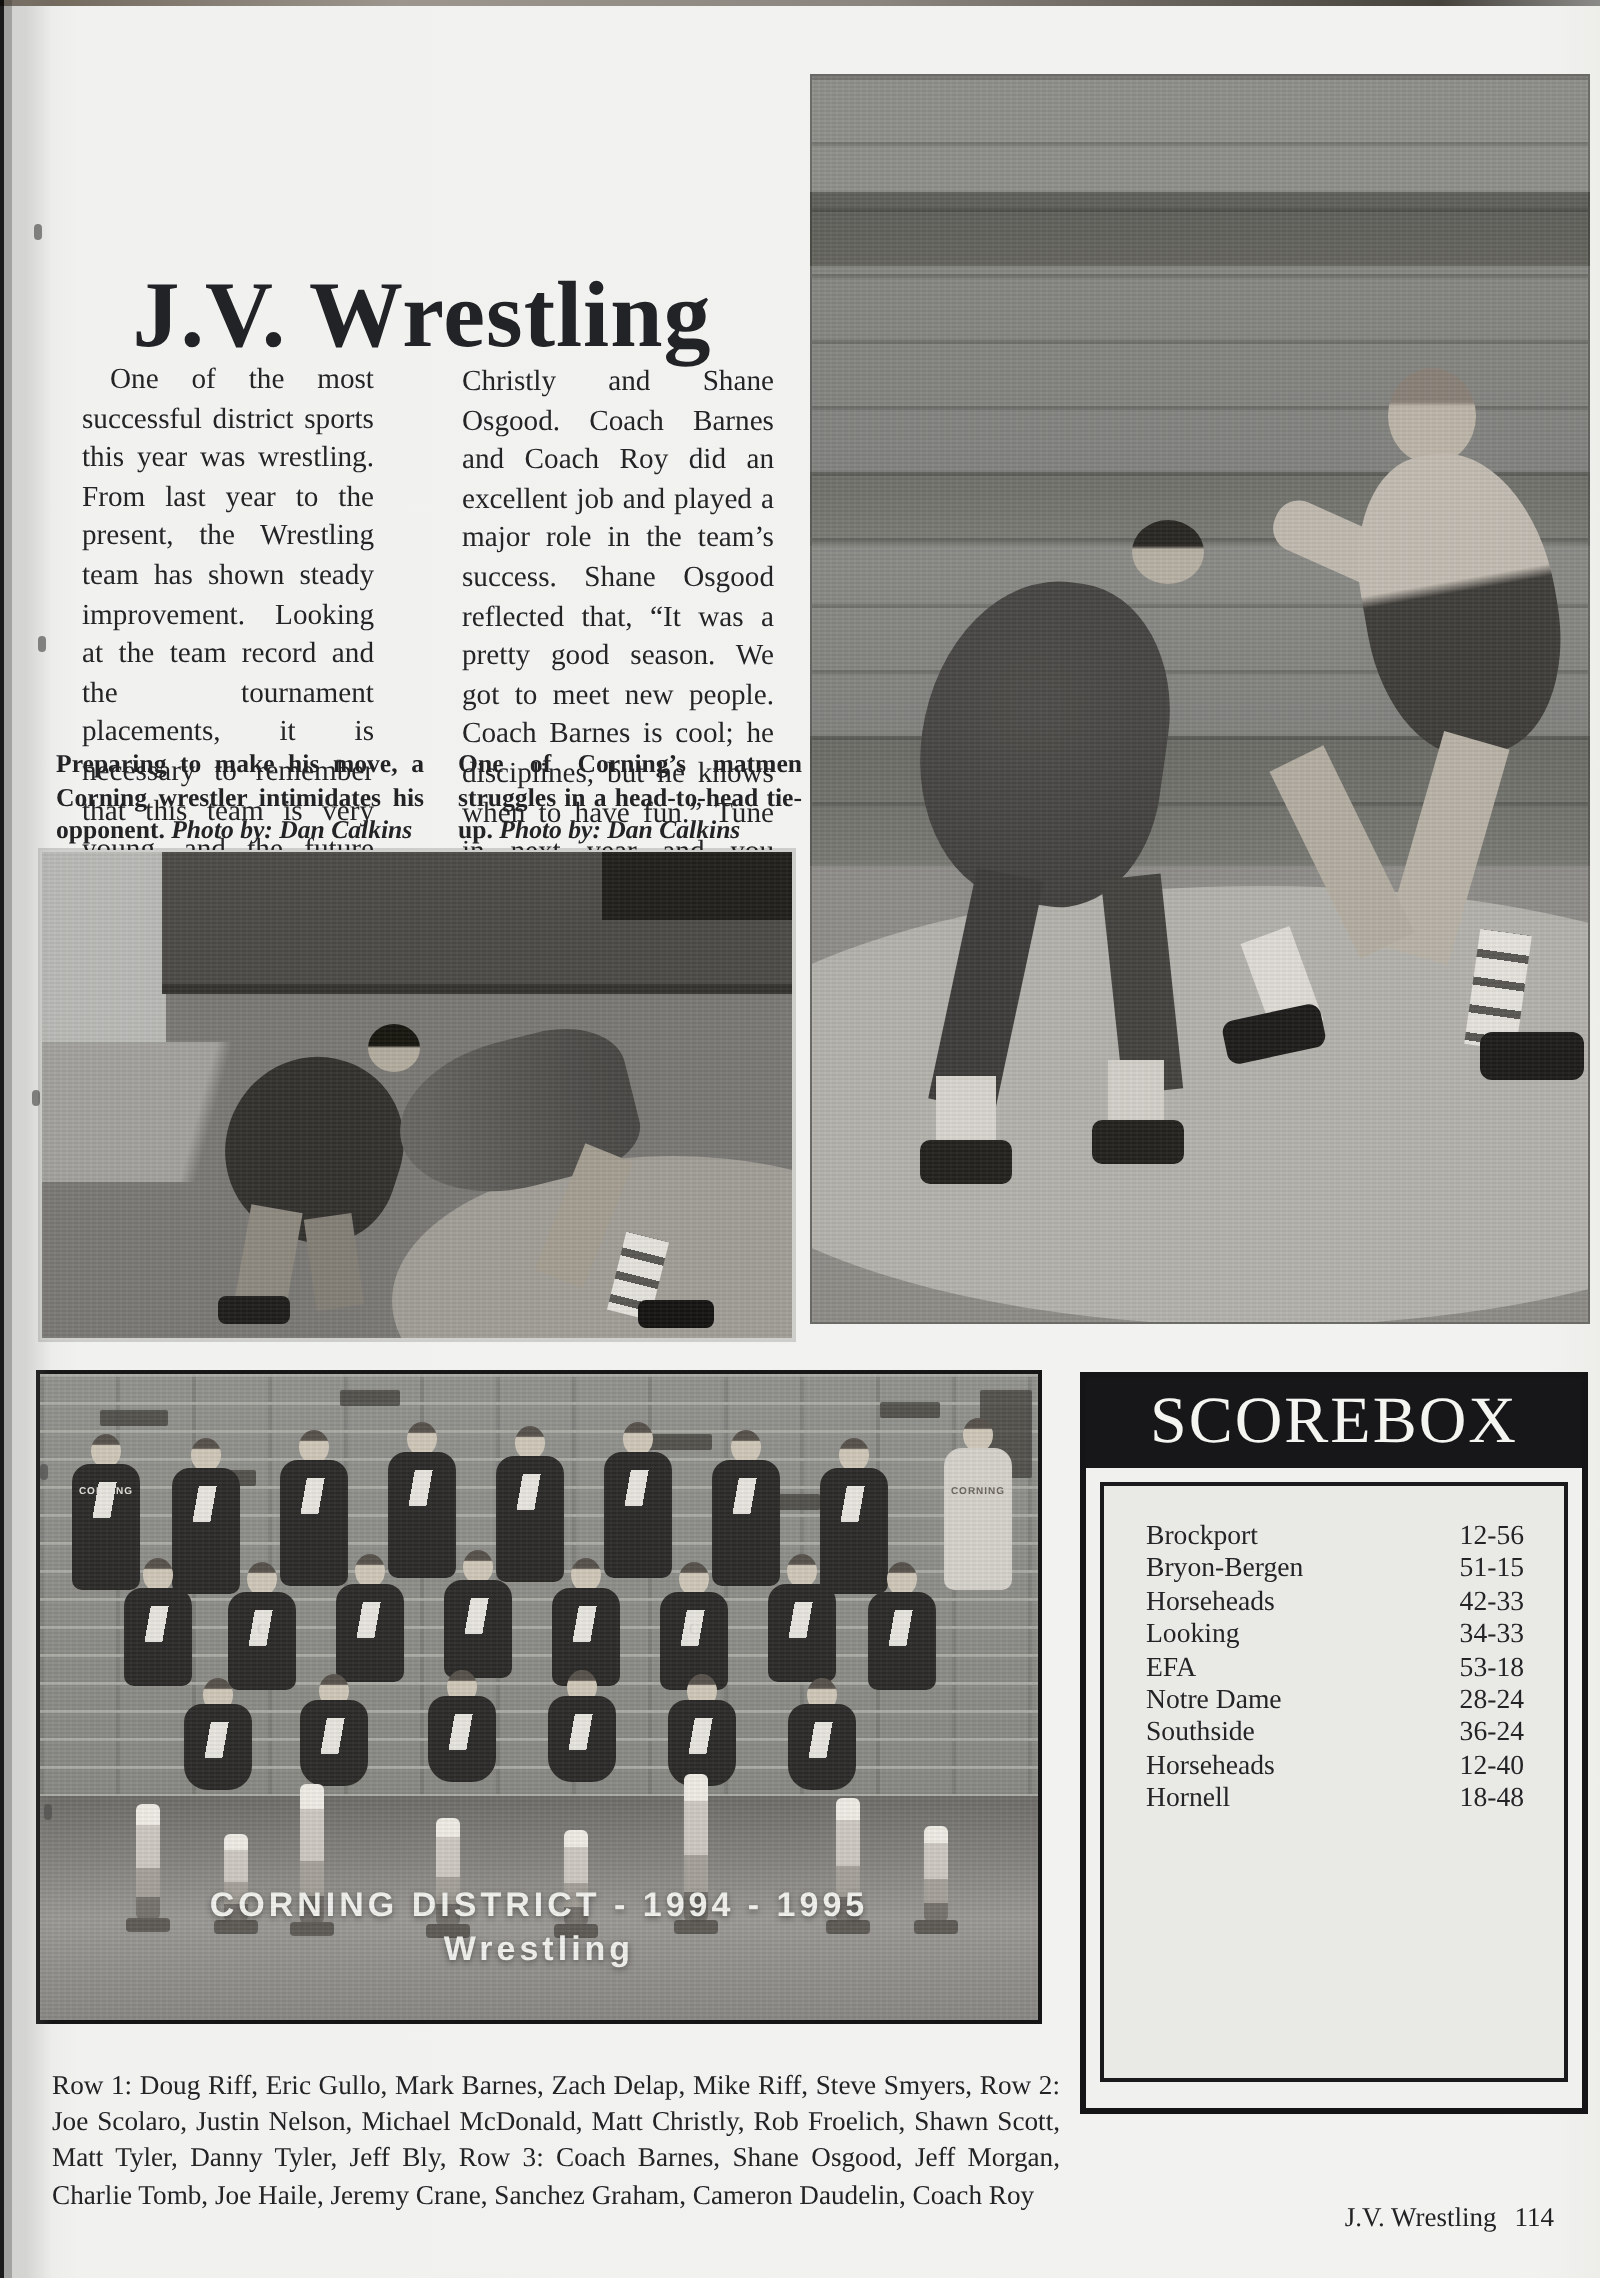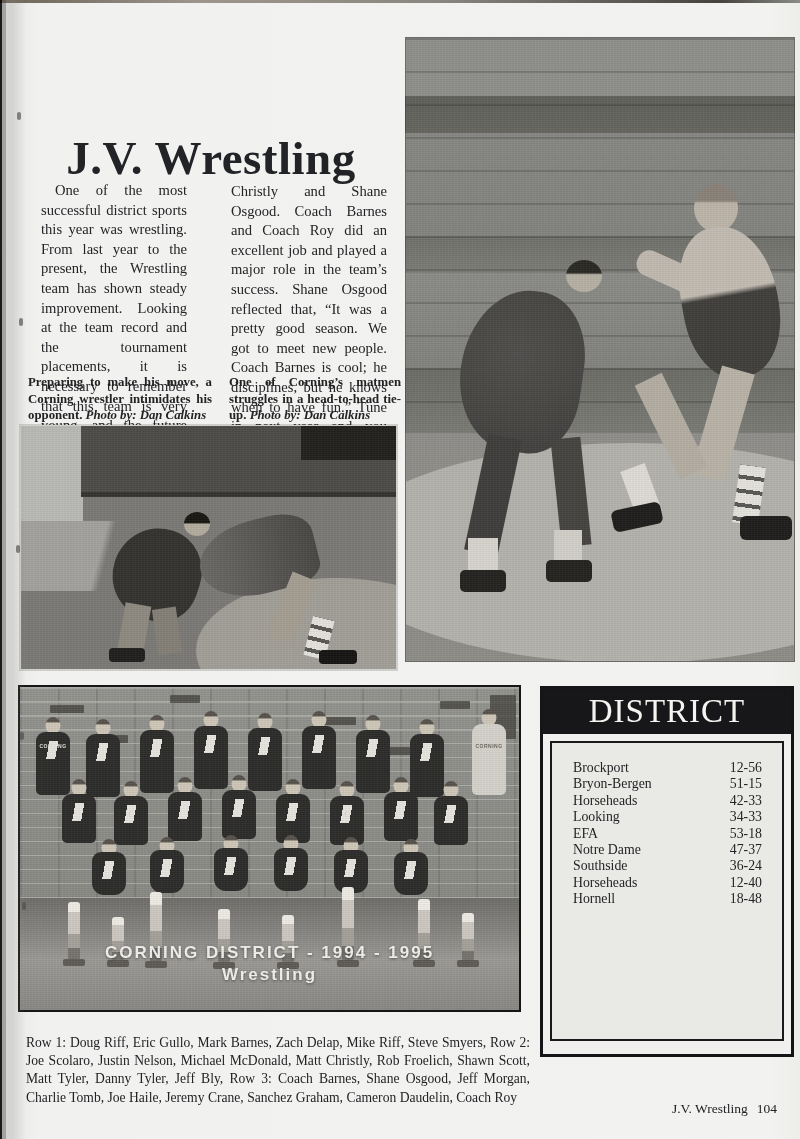--- a/index.html
+++ b/index.html
@@ -226,21 +226,21 @@
     <div class="trophy" style="left:322px;top:200px;height:74px"></div>
     <div class="trophy" style="left:398px;top:212px;height:62px"></div>
     <div class="trophy" style="left:442px;top:226px;height:48px"></div>
 
     <div class="team-overlay l1">CORNING DISTRICT - 1994 - 1995</div>
     <div class="team-overlay l2">Wrestling</div>
   </div>
 
   <div class="scorebox">
     <div class="sb-head">
-      <span class="sb-title">DISTRICT</span>
+      <span class="sb-title">SCOREBOX</span>
     </div>
     <div class="sb-panel">
       <div class="sb-row">
           <span>Brockport</span>
           <span>12-56</span>
         </div>
       <div class="sb-row">
           <span>Bryon-Bergen</span>
           <span>51-15</span>
         </div>
@@ -251,36 +251,36 @@
       <div class="sb-row">
           <span>Looking</span>
           <span>34-33</span>
         </div>
       <div class="sb-row">
           <span>EFA</span>
           <span>53-18</span>
         </div>
       <div class="sb-row">
           <span>Notre Dame</span>
-          <span>47-37</span>
+          <span>28-24</span>
         </div>
       <div class="sb-row">
           <span>Southside</span>
           <span>36-24</span>
         </div>
       <div class="sb-row">
           <span>Horseheads</span>
           <span>12-40</span>
         </div>
       <div class="sb-row">
           <span>Hornell</span>
           <span>18-48</span>
         </div>
     </div>
   </div>
 
   <p class="roster">Row 1: Doug Riff, Eric Gullo, Mark Barnes, Zach Delap, Mike Riff, Steve Smyers, Row 2: Joe Scolaro, Justin Nelson, Michael McDonald, Matt Christly, Rob Froelich, Shawn Scott, Matt Tyler, Danny Tyler, Jeff Bly, Row 3: Coach Barnes, Shane Osgood, Jeff Morgan, Charlie Tomb, Joe Haile, Jeremy Crane, Sanchez Graham, Cameron Daudelin, Coach Roy</p>
 
   <div class="footer">
-    <span style="margin-left:0">J.V. Wrestling</span><span>104</span>
+    <span style="margin-left:0">J.V. Wrestling</span><span>114</span>
   </div>
 
 </div>
 
 </body></html>

